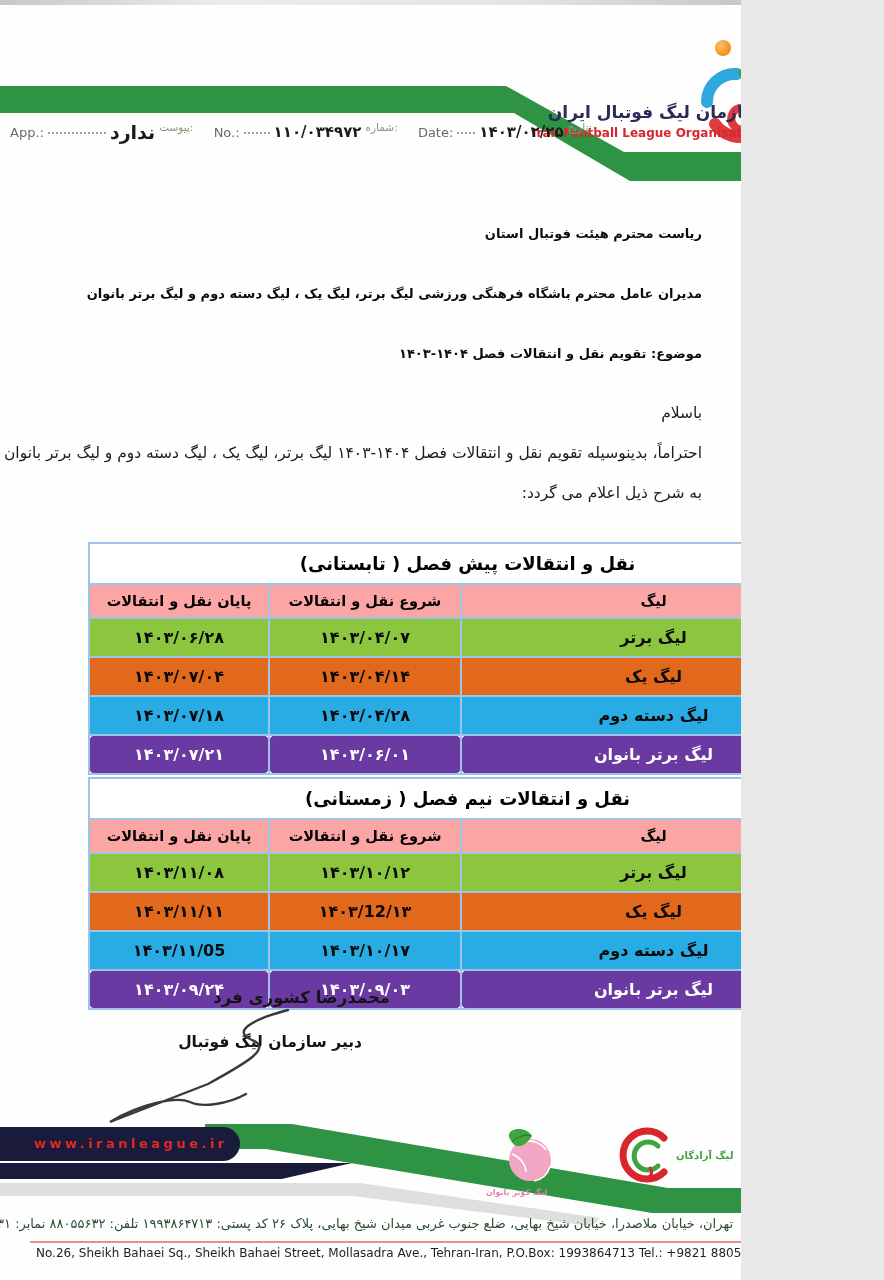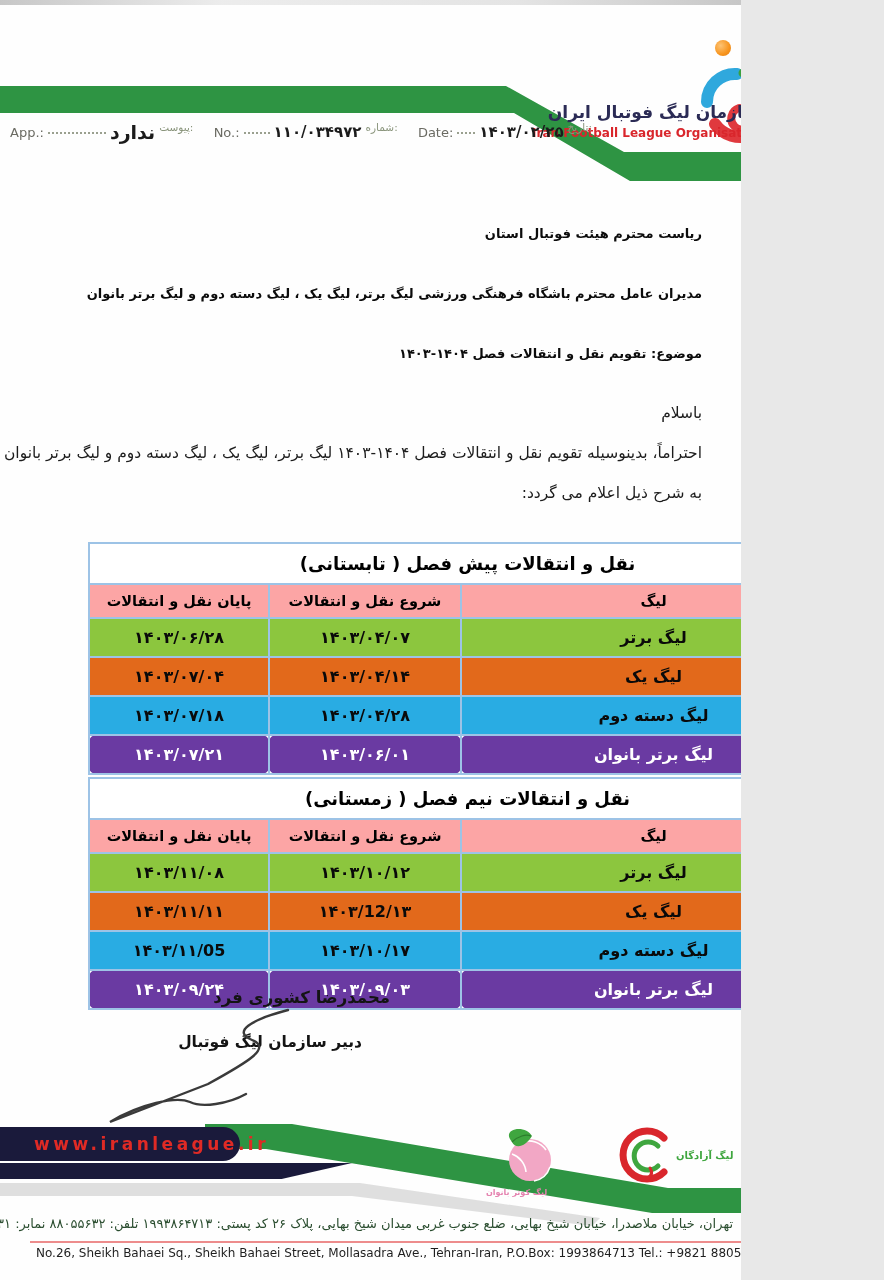--- a/index.html
+++ b/index.html
@@ -62,21 +62,21 @@
   
   .f-gray{position:absolute;left:0;top:0;width:884px;height:1280px;background:#d7d7d7;opacity:.8;
         clip-path:polygon(0 1183px,360px 1183px,600px 1218px,592px 1226px,352px 1196px,0 1196px);}
   .f-green{position:absolute;left:0;top:0;width:884px;height:1280px;background:#2E9443;
         clip-path:polygon(205px 1124px,292px 1124px,668px 1188px,884px 1188px,884px 1213px,652px 1213px,266px 1149px,205px 1149px);}
   .f-navy1{position:absolute;left:0;top:1127px;width:240px;height:34px;background:#1A1A3B;
         border-radius:0 18px 18px 0;}
   .f-navy2{position:absolute;left:0;top:1163px;width:352px;height:16px;background:#1A1A3B;
         clip-path:polygon(0 0,100% 0,80% 100%,0 100%);}
   .f-site{position:absolute;left:34px;top:1127px;height:34px;line-height:34px;
-        color:#E02A25;font-weight:bold;font-size:17px;letter-spacing:3.5px;}
+        color:#E02A25;font-weight:bold;font-size:13px;letter-spacing:3.5px;}
   .f-logo{position:absolute;}
   .f-cap{position:absolute;font-size:8px;font-weight:bold;white-space:nowrap;}
 
   .addr-fa{position:absolute;left:30px;right:8px;top:1216px;direction:rtl;text-align:center;
         font-size:13px;font-weight:500;color:#2a4d2f;white-space:nowrap;}
   .addr-rule{position:absolute;left:30px;right:0;top:1241px;height:2px;background:#ED8C8C;}
   .addr-en{position:absolute;left:36px;right:6px;top:1246px;direction:ltr;text-align:left;
         font-size:12px;color:#1f1f1f;white-space:nowrap;}
 </style>
 </head>

